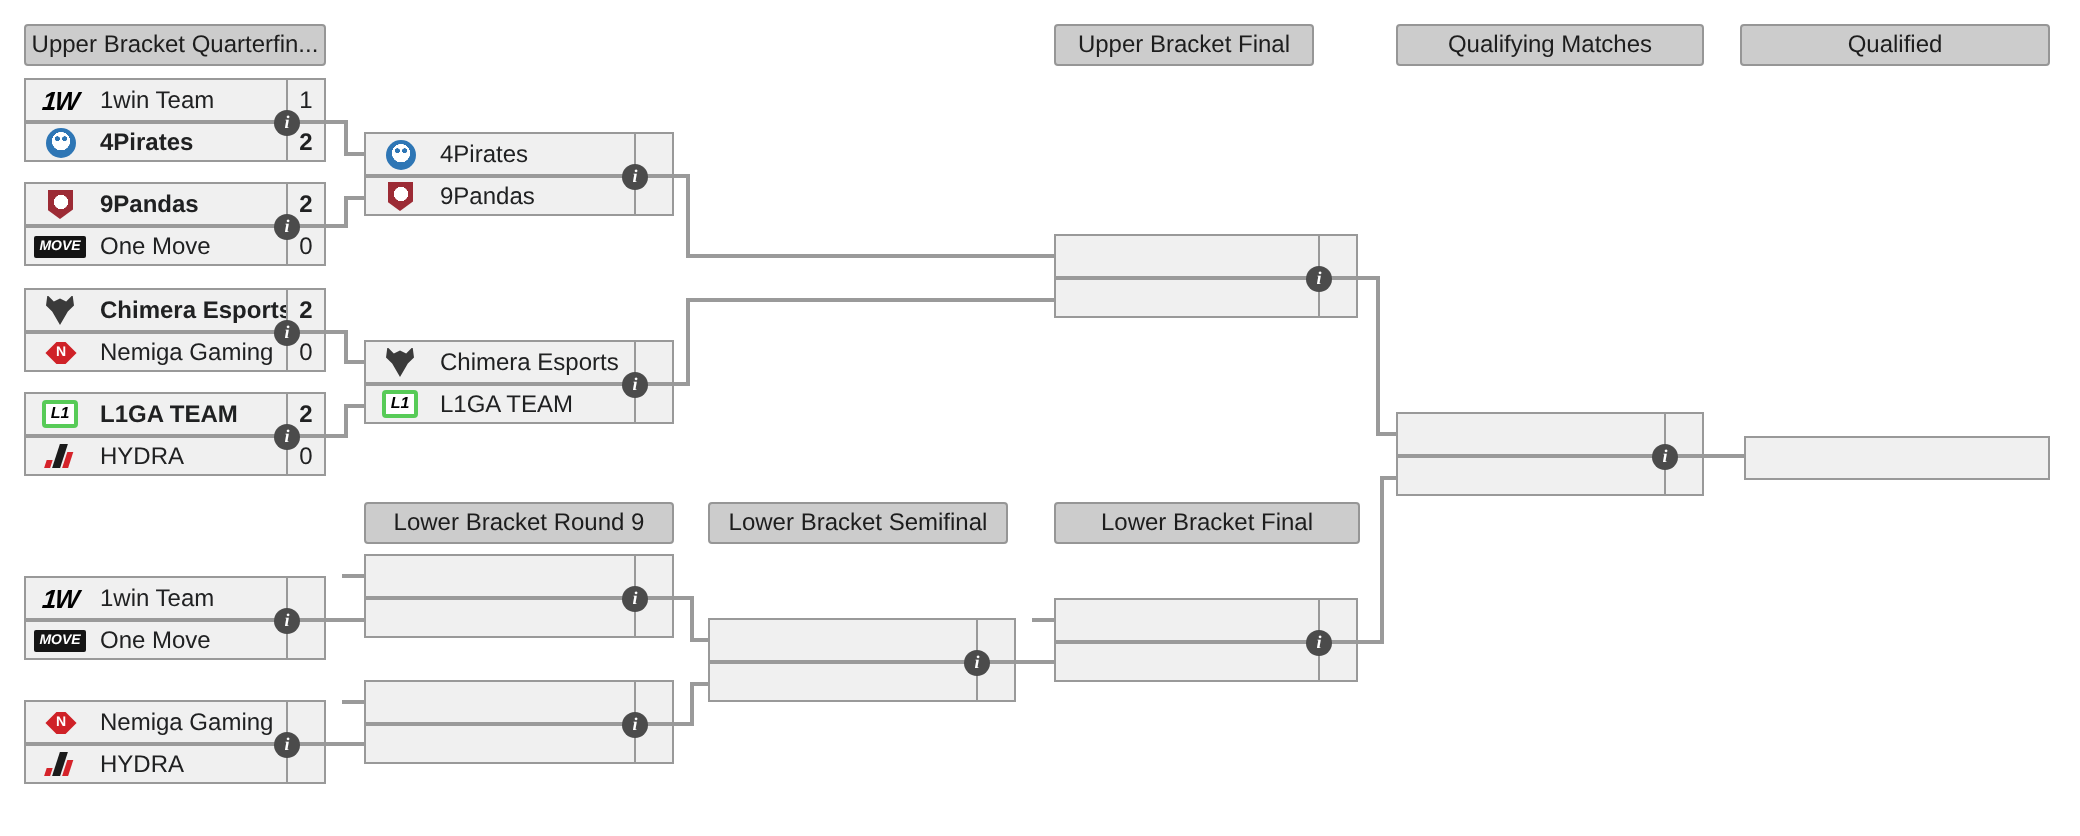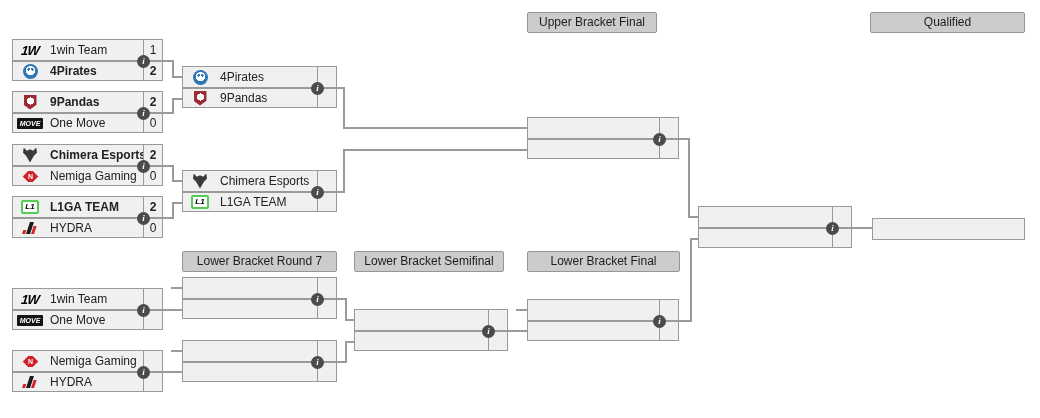--- a/index.html
+++ b/index.html
@@ -79,23 +79,25 @@
   .logo-hydra i { display:block; }
   .hy-r1 { width:3px; height:4px; background:#d5232a; }
   .hy-b  { width:4px; height:12px; background:#1b1b1b; }
   .hy-r2 { width:3px; height:8px; background:#d5232a; }
 </style>
 </head>
 <body>
 
 <div class="bracket">
 
+  <div class="colheader" style="left:12px;top:12px;width:151px">Upper Bracket Quarterfin...</div>
   <div class="colheader" style="left:527px;top:12px;width:130px">Upper Bracket Final</div>
+  <div class="colheader" style="left:698px;top:12px;width:154px">Qualifying Matches</div>
   <div class="colheader" style="left:870px;top:12px;width:155px">Qualified</div>
-  <div class="colheader" style="left:182px;top:251px;width:155px">Lower Bracket Round 7</div>
+  <div class="colheader" style="left:182px;top:251px;width:155px">Lower Bracket Round 9</div>
   <div class="colheader" style="left:354px;top:251px;width:150px">Lower Bracket Semifinal</div>
   <div class="colheader" style="left:527px;top:251px;width:153px">Lower Bracket Final</div>
 
   <div class="match" style="left:12px;top:39px;width:151px">
     <div class="row" data-winner="false">
       <span class="logo logo-1win">1W</span>
       <span class="name">1win Team</span>
       <span class="score">1</span>
     </div>
     <div class="row" data-winner="true">

